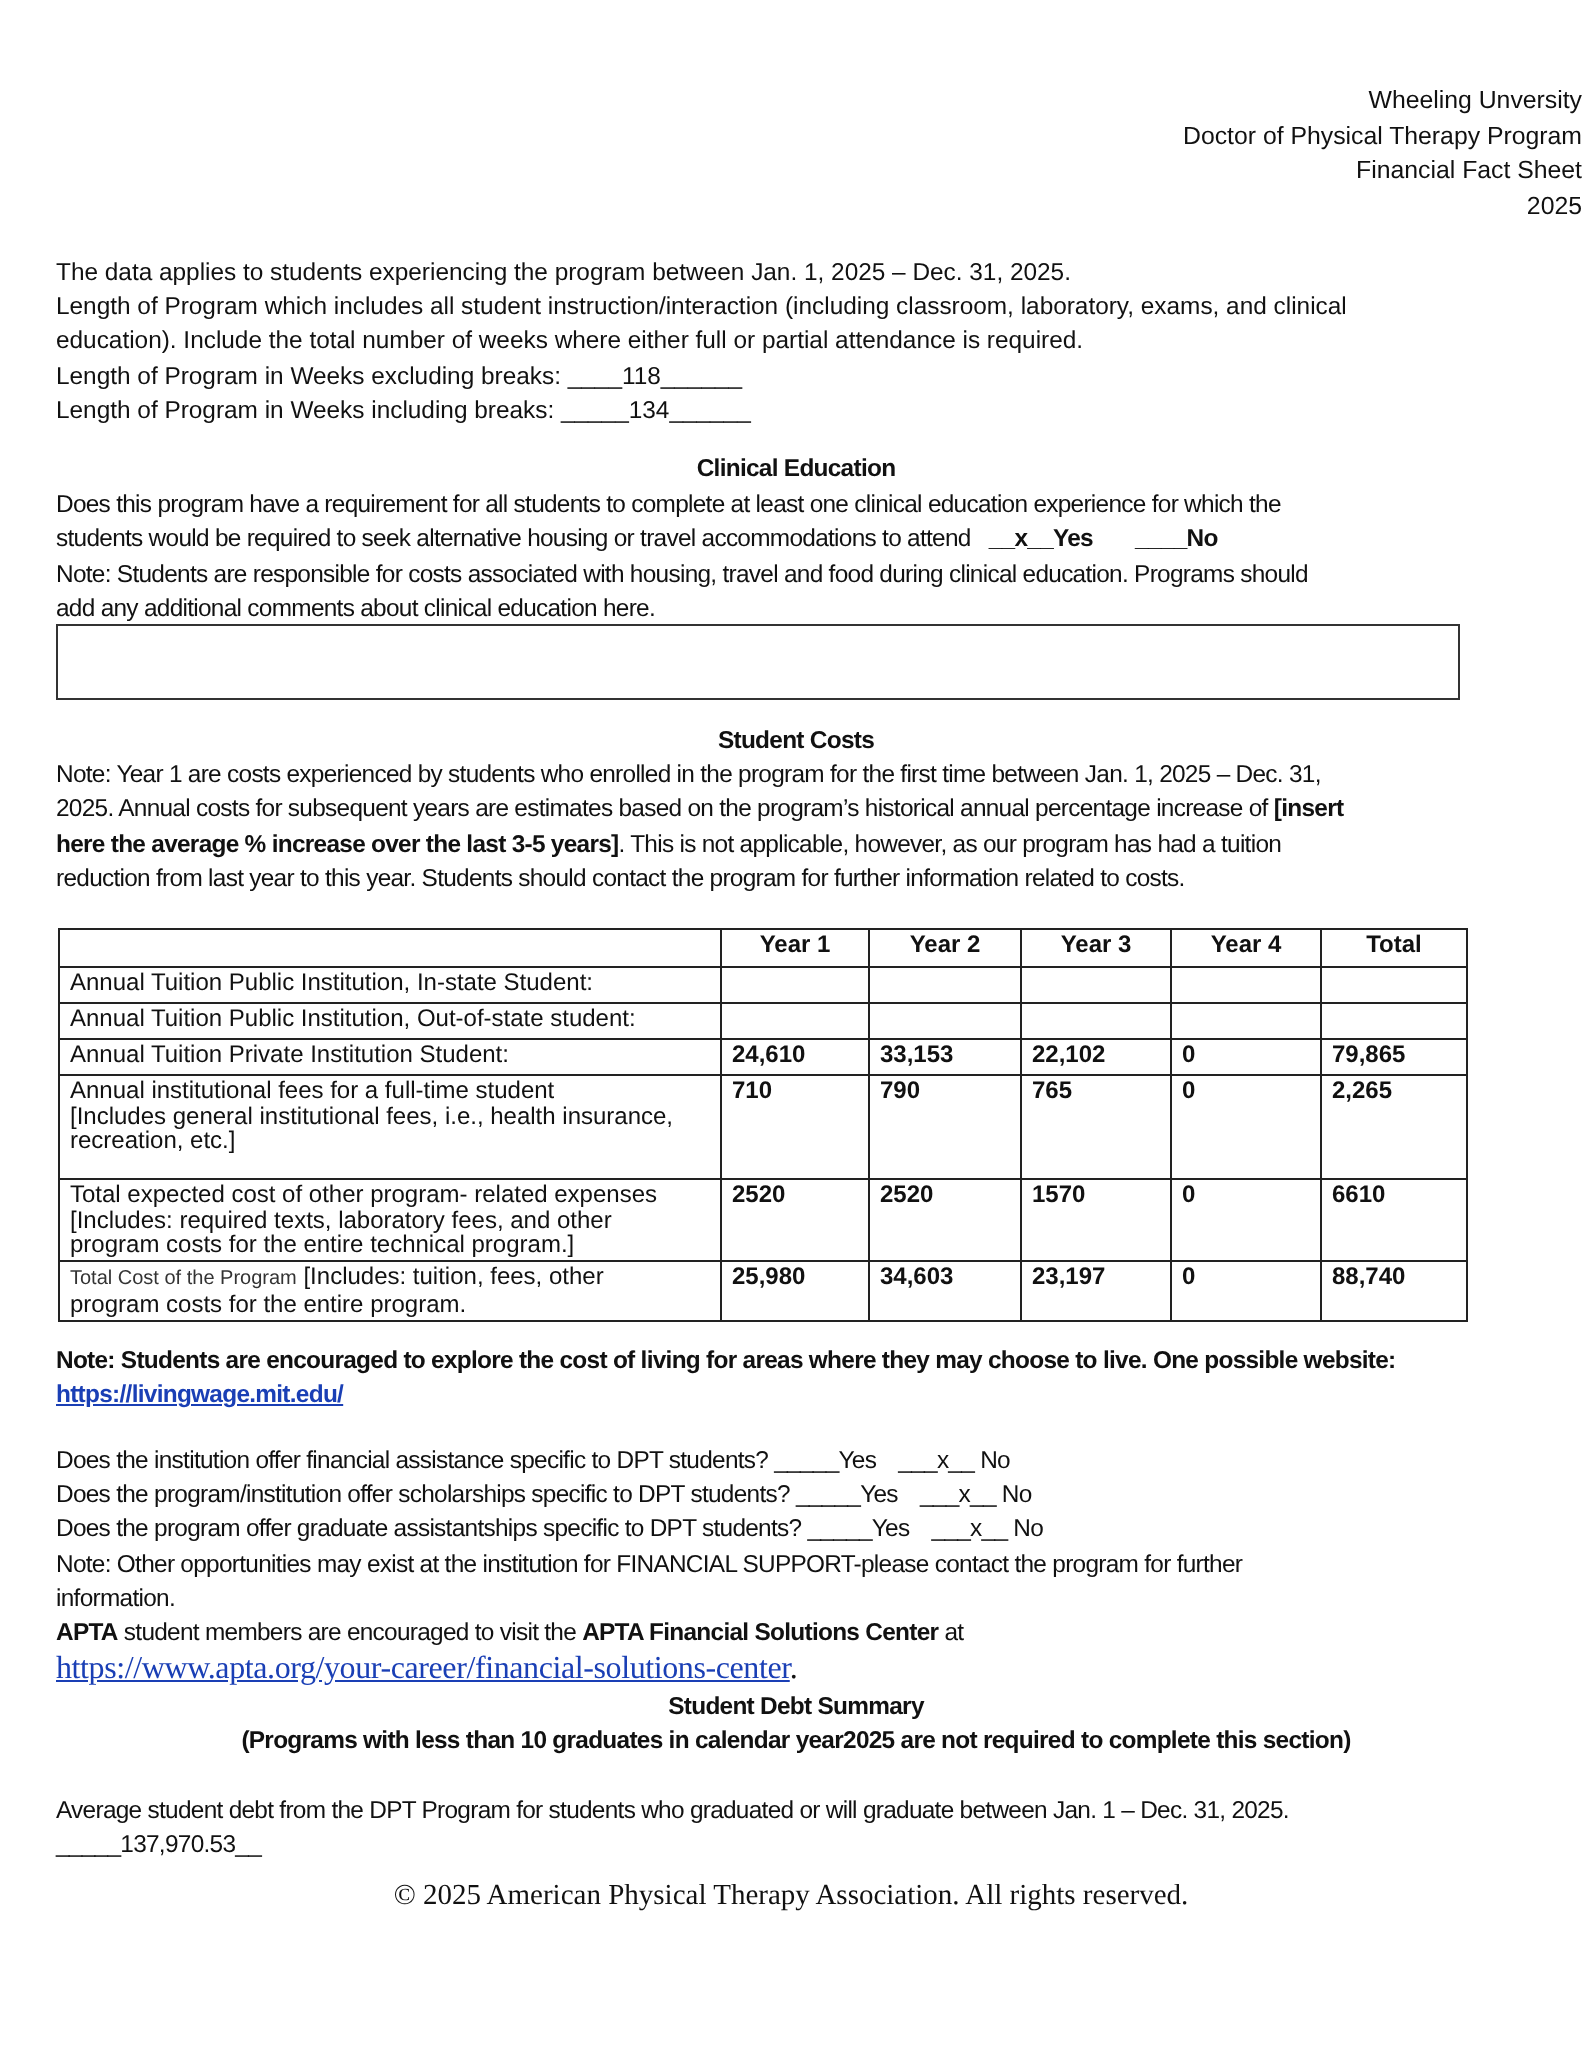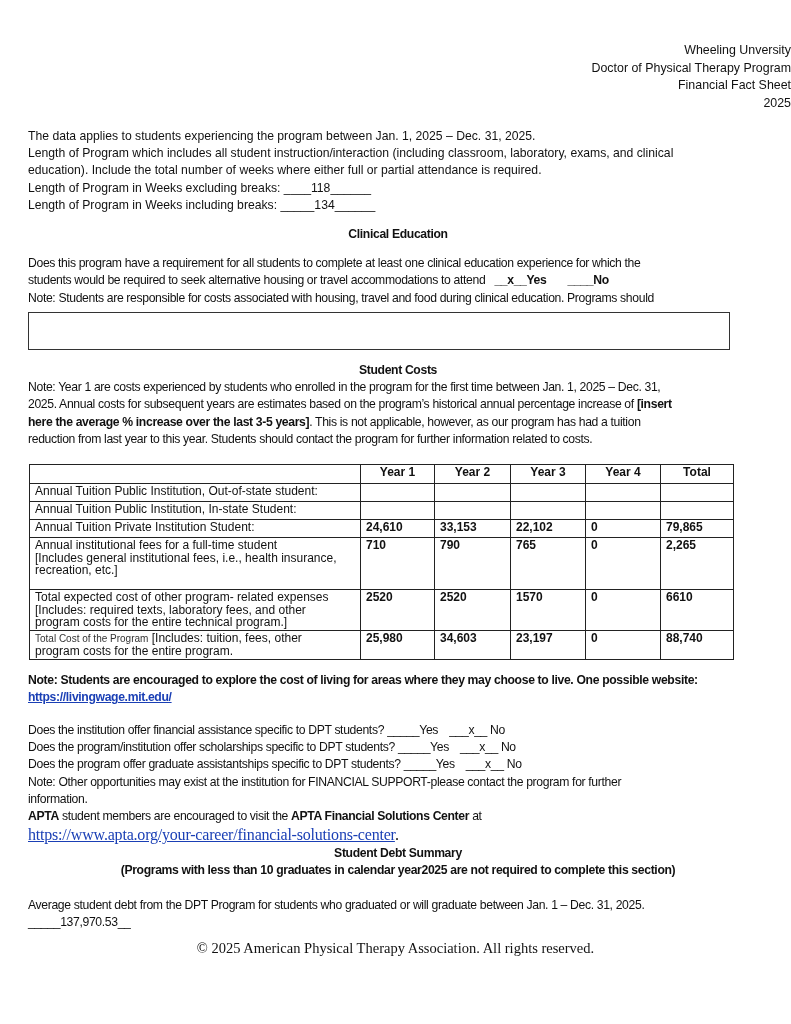--- a/index.html
+++ b/index.html
@@ -42,28 +42,29 @@
       <span>Length of Program in Weeks excluding breaks:</span>
       <span>____118______</span>
     </div>
     <div>
       <span>Length of Program in Weeks including breaks:</span>
       <span>_____134______</span>
     </div>
   </div>
 
   <div class="txt narrow" style="top:226px;">
-    <div class="center bold" style="margin-bottom:12px;">Clinical Education</div>
+    <div class="center bold" style="margin-bottom:1px;">Clinical Education</div>
     <div>Does this program have a requirement for all students to complete at least one clinical education experience for which the</div>
     <div>
       <span>students would be required to seek alternative housing or travel accommodations to attend</span>
       <span class="bold" style="margin-left:6px;">__x__Yes</span>
       <span class="bold" style="margin-left:18px;">____No</span>
     </div>
     <div>Note: Students are responsible for costs associated with housing, travel and food during clinical education. Programs should</div>
+    <div>add any additional comments about clinical education here.</div>
   </div>
   <div class="comment-box"></div>
 
   <div class="txt narrow" style="top:362px;">
     <div class="center bold">Student Costs</div>
     <div>Note: Year 1 are costs experienced by students who enrolled in the program for the first time between Jan. 1, 2025 – Dec. 31,</div>
     <div>
       <span>2025. Annual costs for subsequent years are estimates based on the program’s historical annual percentage increase of </span><span class="bold">[insert</span>
     </div>
     <div>
@@ -86,29 +87,29 @@
         <th></th>
         <th>Year 1</th>
         <th>Year 2</th>
         <th>Year 3</th>
         <th>Year 4</th>
         <th>Total</th>
       </tr>
     </thead>
     <tbody>
       <tr style="height:18px;">
+        <td class="lbl">Annual Tuition Public Institution, In-state Student:</td>
+        <td class="val"></td>
+        <td class="val"></td>
+        <td class="val"></td>
+        <td class="val"></td>
+        <td class="val"></td>
+      </tr>
+      <tr style="height:18px;">
         <td class="lbl">Annual Tuition Public Institution, Out-of-state student:</td>
-        <td class="val"></td>
-        <td class="val"></td>
-        <td class="val"></td>
-        <td class="val"></td>
-        <td class="val"></td>
-      </tr>
-      <tr style="height:18px;">
-        <td class="lbl">Annual Tuition Public Institution, In-state Student:</td>
         <td class="val"></td>
         <td class="val"></td>
         <td class="val"></td>
         <td class="val"></td>
         <td class="val"></td>
       </tr>
       <tr style="height:18px;">
         <td class="lbl">Annual Tuition Private Institution Student:</td>
         <td class="val">24,610</td>
         <td class="val">33,153</td>

